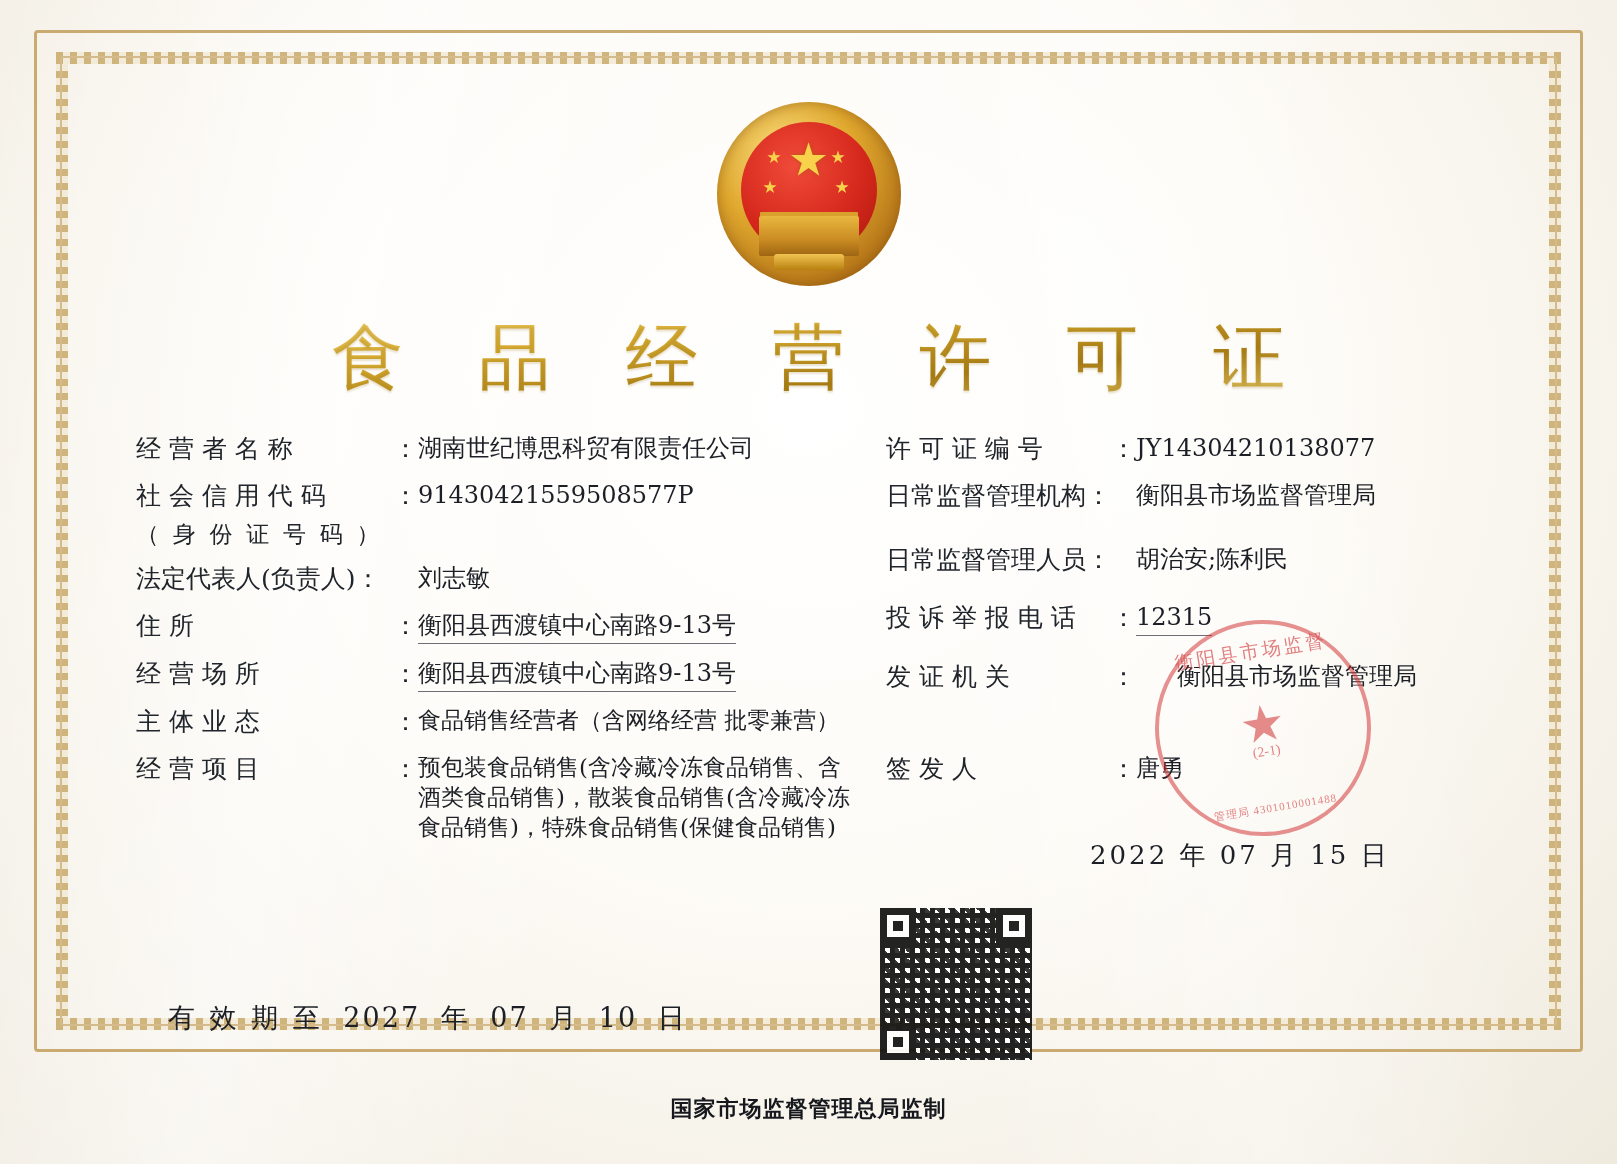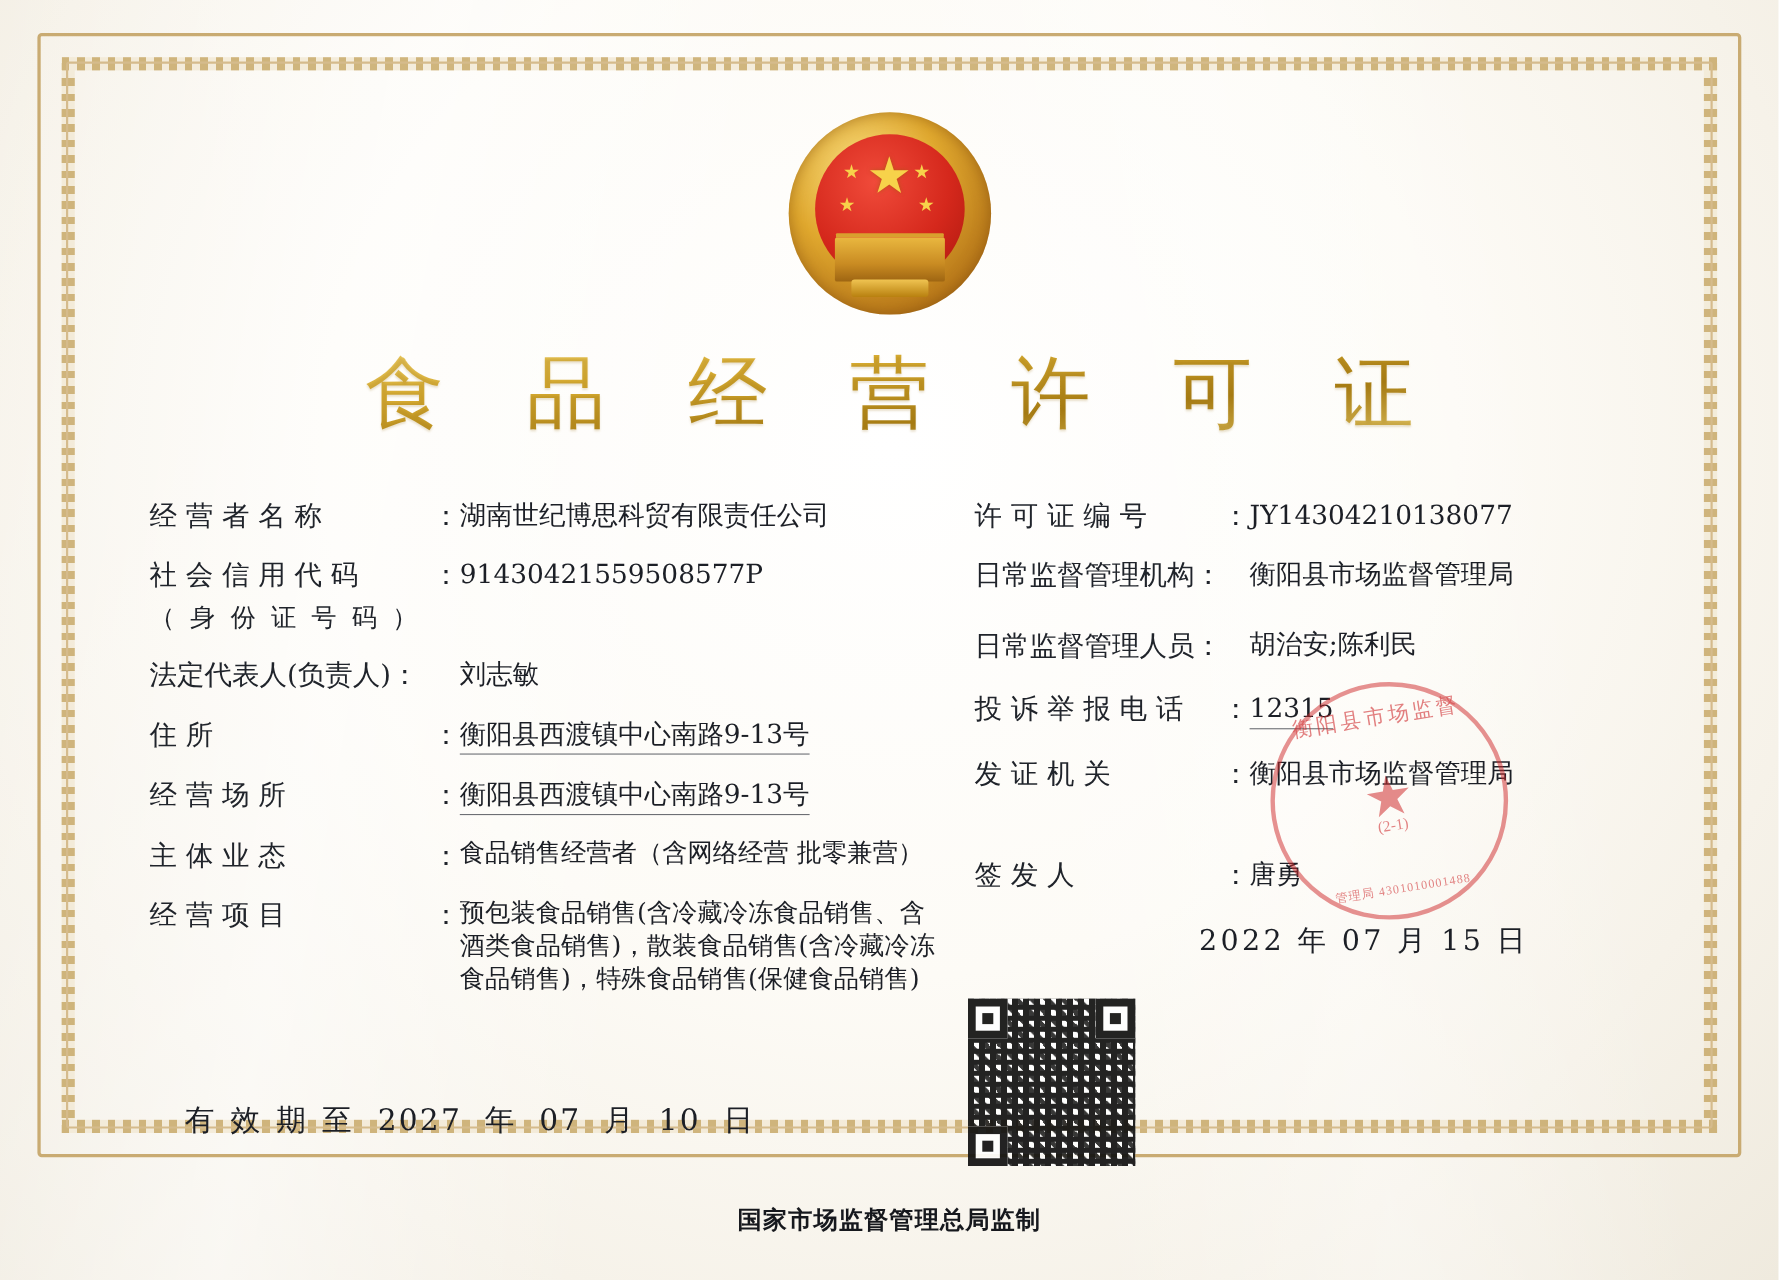--- a/index.html
+++ b/index.html
@@ -176,38 +176,37 @@
     position: absolute;
     left: 790px;
     top: 0;
     width: 620px;
   }
 
   .row {
     display: flex;
     align-items: flex-start;
     margin-bottom: 13px;
-    margin-top: 20px;
   }
   .label {
     flex: 0 0 auto;
     font-size: 25px;
     color: #20242b;
     white-space: nowrap;
     line-height: 34px;
     font-family: "DejaVu Serif", "Liberation Serif", serif;
   }
   .label.l-left { width: 282px; }
   .label.l-left-justify {
     width: 282px;
     display: flex;
     justify-content: space-between;
   }
   .label.l-left-justify .colon { margin-left: 2px; }
-  .label.l-right { width: 250px; }
+  .label.l-right { width: 250px; font-family: Liberation Serif, serif; }
   .label.l-right-justify {
     width: 250px;
     display: flex;
     justify-content: space-between;
   }
   .value {
     flex: 1 1 auto;
     font-size: 24px;
     color: #1c1f26;
     line-height: 33px;
@@ -461,21 +460,21 @@
       </div>
 
       <div class="row" style="margin-top:24px;">
         <div class="label l-right-justify">
           <span>投 诉 举 报 电 话</span>
             <span class="colon">：</span>
         </div>
         <div class="value underline">12315</div>
       </div>
 
-      <div class="row" style="margin-top:24px;">
+      <div class="row" style="margin-top:24px;gap:41px;">
         <div class="label l-right-justify">
           <span>发 证 机 关</span>
             <span class="colon">：</span>
         </div>
         <div class="value">衡阳县市场监督管理局</div>
       </div>
 
       <div class="row" style="margin-top:58px;">
         <div class="label l-right-justify">
           <span>签    发    人</span>

